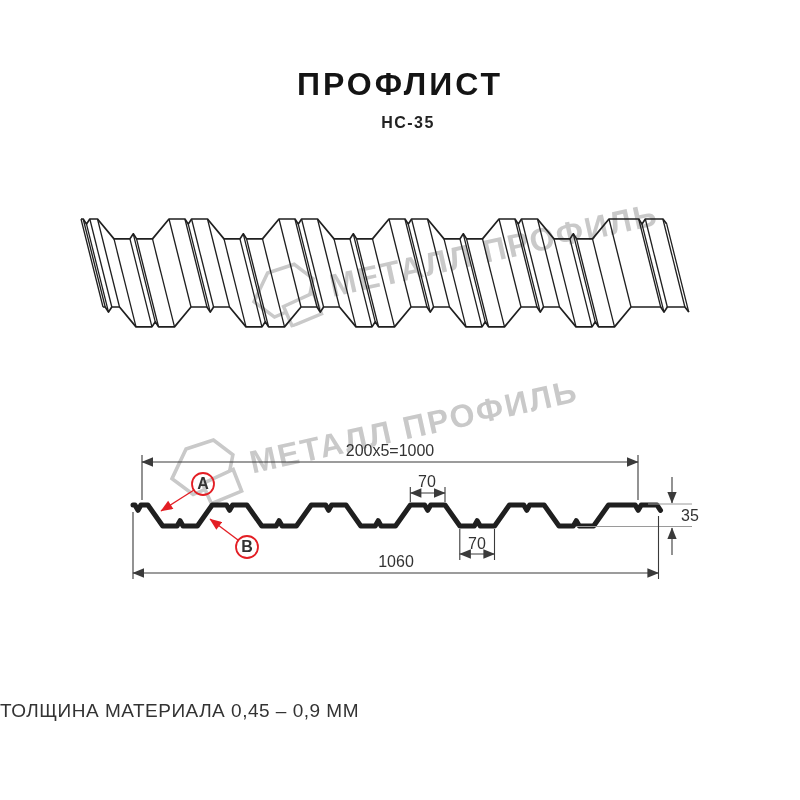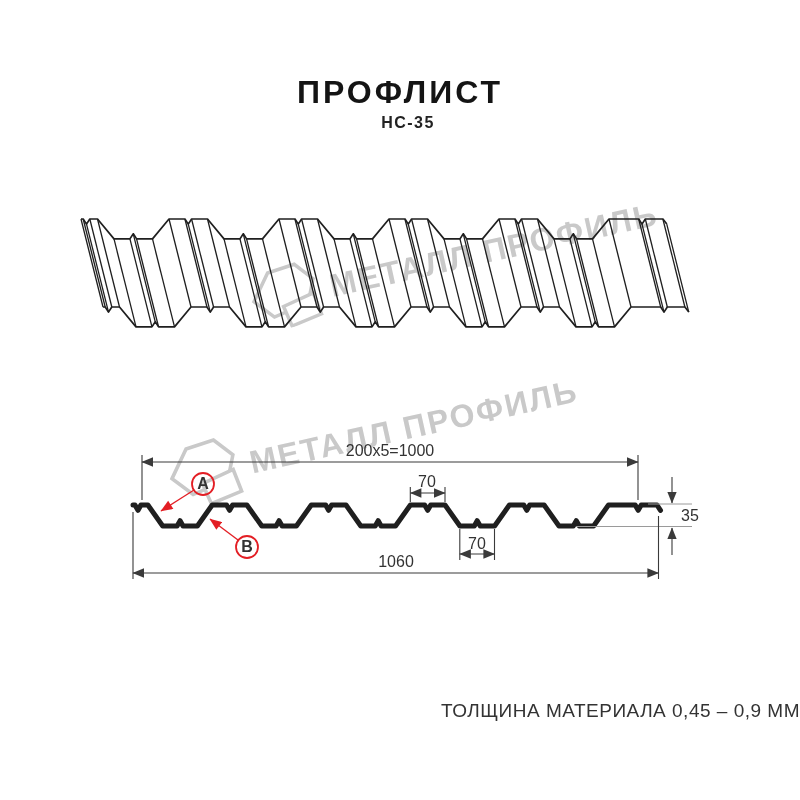--- a/index.html
+++ b/index.html
@@ -1,22 +1,22 @@
 <!DOCTYPE html>
 <html style="--red: #e31e24; --wm: #c9c9c9;"><head>
 <meta charset="utf-8">
 <style>
   html,body{margin:0;padding:0;}
   body{width:800px;height:800px;position:relative;background:#ffffff;overflow:hidden;
        font-family:"Liberation Sans",sans-serif;}
-  .page-title{position:absolute;left:0;top:74px;width:800px;text-align:center;
+  .page-title{position:absolute;left:0;top:66px;width:800px;text-align:center;
        font-size:32px;font-weight:bold;letter-spacing:3px;color:#141414;}
   .page-subtitle{position:absolute;left:8px;top:114px;width:800px;text-align:center;
        font-size:16px;font-weight:bold;letter-spacing:1.5px;color:#222;}
-  .footer-note{position:absolute;left:0;top:700px;width:800px;text-align:right;
+  .footer-note{position:absolute;left:0;top:700px;width:800px;text-align:left;
        font-size:19px;font-weight:500;letter-spacing:0.5px;color:#333;}
   .watermark{position:absolute;display:flex;align-items:center;gap:12px;
        transform:rotate(-12.5deg);transform-origin:0 50%;z-index:1;pointer-events:none;}
   .watermark .wm-text{font-size:32px;font-weight:bold;letter-spacing:2px;
        color:var(--wm,#c9c9c9);white-space:nowrap;}
   #wm-1{left:250px;top:272px;}
   #wm-2{left:168px;top:448px;}
   #drawing{position:absolute;left:0;top:0;z-index:2;}
   #drawing text{font-family:"Liberation Sans",sans-serif;fill:#333;font-size:16px;}
   .ab-label{stroke:var(--red,#e31e24);}

